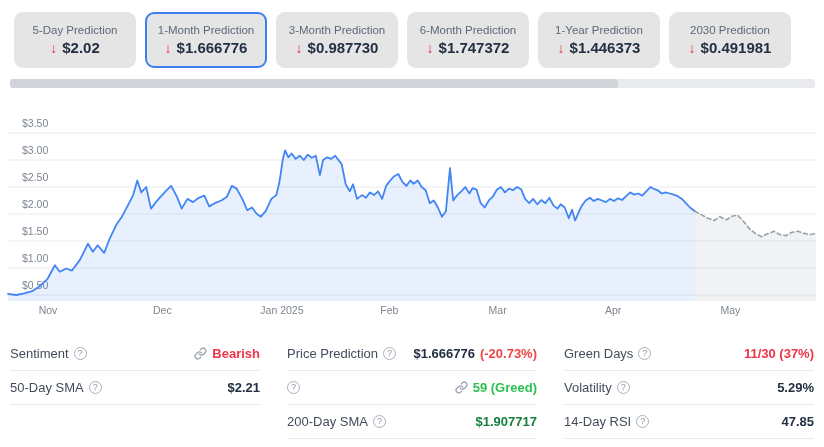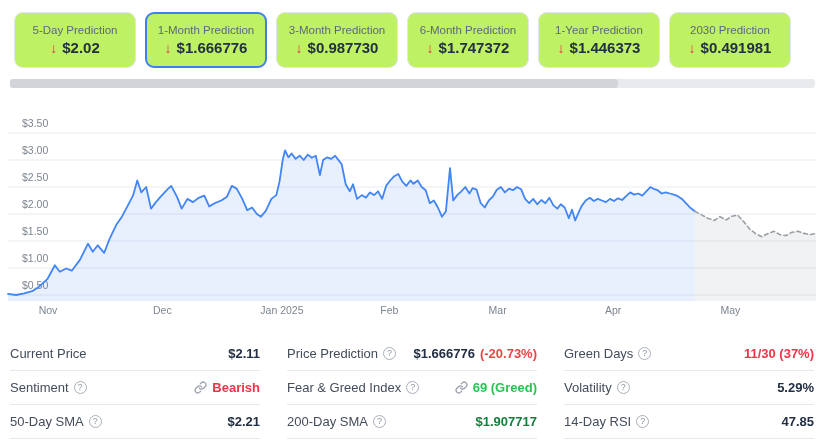--- a/index.html
+++ b/index.html
@@ -4,21 +4,21 @@
 <style>
   html,body{margin:0;padding:0}
   body{
     width:824px;height:447px;overflow:hidden;background:#fff;
     font-family:"Liberation Sans","DejaVu Sans",sans-serif;color:#232f42;
   }
   
   .cards-row{display:flex;gap:9px;padding:12px 10px 0 14px}
   .card{
     flex:0 0 auto;width:122px;height:56px;box-sizing:border-box;
-    border:1px solid #e2e5ea;border-radius:9px;background:#bef264;cursor:pointer;
+    border:1px solid #e2e5ea;border-radius:9px;background:#e5e5e5;cursor:pointer;
     display:flex;flex-direction:column;align-items:center;justify-content:center;gap:3px;
   }
   .card.selected{border-width:2px}
   .card-label{font-size:11.5px;color:#5d6878;white-space:nowrap}
   .card-value{font-size:15px;font-weight:700;color:#232f42;display:flex;align-items:center;gap:5px}
   .arrow{font-weight:700;font-size:14px;line-height:1}
   
   .hscroll{margin:11px 9px 0 10px;height:9px;background:#e9eaee;border-radius:3px;position:relative}
   .hscroll-thumb{position:absolute;left:0;top:0;height:100%;background:#d2d4da;border-radius:3px}
   
@@ -118,28 +118,20 @@
       <path d="M694.8,116.3 L702.1,120.1 L707.7,123.3 L714.2,125.5 L719.8,121.7 L726.3,124.9 L732.0,121.2 L737.6,120.1 L744.1,127.1 L749.7,134.1 L756.2,139.0 L761.9,141.7 L768.3,138.4 L774.0,136.3 L779.6,139.5 L786.1,140.6 L791.8,137.4 L798.2,136.3 L803.9,138.4 L810.3,139.5 L816.0,138.4 L816.0,206 L694.8,206 Z" fill="rgba(158,163,173,0.14)" stroke="none"></path>
       <path d="M8.0,198.9 L16.1,200.0 L24.2,198.4 L32.2,196.2 L38.7,191.9 L47.6,183.8 L54.9,170.3 L59.7,176.8 L66.2,173.5 L71.8,175.7 L79.9,164.9 L88.0,148.7 L92.8,156.8 L97.7,150.3 L104.2,157.9 L109.8,143.3 L116.3,129.8 L121.9,121.7 L128.4,109.3 L133.2,100.1 L137.3,85.5 L141.3,97.4 L146.2,92.0 L151.0,113.6 L155.9,107.1 L160.7,101.7 L167.2,94.7 L171.2,90.9 L176.9,101.7 L181.7,113.6 L187.4,103.9 L193.0,107.1 L198.7,102.8 L204.3,100.6 L209.2,111.4 L214.8,108.2 L221.3,105.5 L227.0,101.7 L231.8,90.9 L236.7,93.6 L242.3,103.9 L247.2,115.2 L252.0,112.5 L256.9,119.0 L260.9,121.7 L265.8,115.8 L271.4,103.9 L276.3,100.1 L279.5,86.6 L282.7,65.0 L285.1,55.3 L288.4,62.3 L291.6,58.5 L295.6,63.9 L299.7,60.7 L303.7,65.0 L307.8,59.6 L311.8,62.8 L315.8,60.7 L319.9,80.1 L323.1,65.0 L327.2,62.3 L331.2,63.9 L335.2,60.7 L339.3,66.1 L341.7,69.3 L345.7,89.3 L349.8,96.3 L353.0,89.3 L357.1,103.9 L361.9,100.1 L365.9,102.8 L370.0,97.4 L374.0,100.1 L378.1,96.3 L382.1,103.9 L386.1,90.9 L390.2,85.5 L394.2,81.2 L398.3,79.0 L402.3,86.6 L406.3,90.9 L410.4,85.5 L413.6,88.8 L417.7,85.5 L421.7,92.0 L425.7,95.2 L429.8,108.2 L433.8,105.5 L437.9,112.5 L441.9,121.7 L445.9,116.3 L450.0,73.1 L453.2,105.5 L457.2,100.1 L461.3,96.3 L465.3,92.0 L469.4,98.5 L472.6,93.1 L476.6,94.7 L480.7,108.2 L484.7,112.5 L488.8,105.5 L492.8,101.7 L496.8,94.7 L500.9,92.0 L504.9,97.4 L509.0,93.6 L513.0,95.2 L517.0,92.0 L521.1,94.2 L525.1,103.9 L529.2,108.2 L533.2,103.9 L537.2,109.3 L541.3,105.0 L545.3,108.2 L549.4,102.8 L553.4,110.4 L557.4,113.6 L560.7,109.3 L564.7,112.5 L568.8,123.3 L572.0,114.7 L575.2,125.5 L578.4,117.9 L581.7,110.9 L585.7,105.5 L589.8,102.8 L593.8,106.0 L597.8,103.9 L601.9,105.5 L605.9,107.1 L610.0,103.9 L614.0,106.0 L618.0,103.3 L622.1,105.0 L626.1,101.2 L630.2,97.4 L634.2,99.6 L638.2,98.5 L642.3,100.6 L646.3,96.3 L650.4,92.0 L654.4,94.2 L657.6,95.2 L661.7,98.5 L665.7,97.4 L669.8,98.5 L673.8,99.6 L677.8,101.2 L681.9,103.9 L685.9,108.2 L690.0,112.5 L694.8,116.3" fill="none" stroke="#4285f4" stroke-width="1.8" stroke-linejoin="round" stroke-linecap="round"></path>
       <path d="M694.8,116.3 L702.1,120.1 L707.7,123.3 L714.2,125.5 L719.8,121.7 L726.3,124.9 L732.0,121.2 L737.6,120.1 L744.1,127.1 L749.7,134.1 L756.2,139.0 L761.9,141.7 L768.3,138.4 L774.0,136.3 L779.6,139.5 L786.1,140.6 L791.8,137.4 L798.2,136.3 L803.9,138.4 L810.3,139.5 L816.0,138.4" fill="none" stroke="#9aa0a6" stroke-width="1.6" stroke-linejoin="round" stroke-linecap="round" stroke-dasharray="4 3"></path>
     </svg>
   </div>
 
 <div class="stats">
     <div>
       <div class="stat-row">
         <div class="stat-label">
-          <span>Current Price</span>
-        </div>
-        <div class="stat-value">
-          <span style="color: rgb(35, 47, 66);">$2.11</span>
-        </div>
-      </div>
-      <div class="stat-row">
-        <div class="stat-label">
           <span>Sentiment</span>
           <span class="help">?</span>
         </div>
         <div class="stat-value">
           <span class="link-ic">
             <svg viewBox="0 0 24 24" fill="none" stroke="currentColor" stroke-width="2.4" stroke-linecap="round" stroke-linejoin="round">
               <path d="M10 13a5 5 0 0 0 7.54.54l3-3a5 5 0 0 0-7.07-7.07l-1.72 1.71"></path>
               <path d="M14 11a5 5 0 0 0-7.54-.54l-3 3a5 5 0 0 0 7.07 7.07l1.71-1.71"></path>
             </svg>
           </span>
@@ -162,31 +154,30 @@
           <span>Price Prediction</span>
           <span class="help">?</span>
         </div>
         <div class="stat-value">
           <span style="color: rgb(35, 47, 66);">$1.666776</span>
           <span style="color: #ef4444;">(-20.73%)</span>
         </div>
       </div>
       <div class="stat-row">
         <div class="stat-label">
-          <span>Fear &amp; Greed Index</span>
           <span class="help">?</span>
         </div>
         <div class="stat-value">
           <span class="link-ic">
             <svg viewBox="0 0 24 24" fill="none" stroke="currentColor" stroke-width="2.4" stroke-linecap="round" stroke-linejoin="round">
               <path d="M10 13a5 5 0 0 0 7.54.54l3-3a5 5 0 0 0-7.07-7.07l-1.72 1.71"></path>
               <path d="M14 11a5 5 0 0 0-7.54-.54l-3 3a5 5 0 0 0 7.07 7.07l1.71-1.71"></path>
             </svg>
           </span>
-          <span style="color: rgb(44, 194, 83);">69 (Greed)</span>
+          <span style="color: rgb(44, 194, 83);">59 (Greed)</span>
         </div>
       </div>
       <div class="stat-row">
         <div class="stat-label">
           <span>200-Day SMA</span>
           <span class="help">?</span>
         </div>
         <div class="stat-value">
           <span style="color: #15803d;">$1.907717</span>
         </div>

